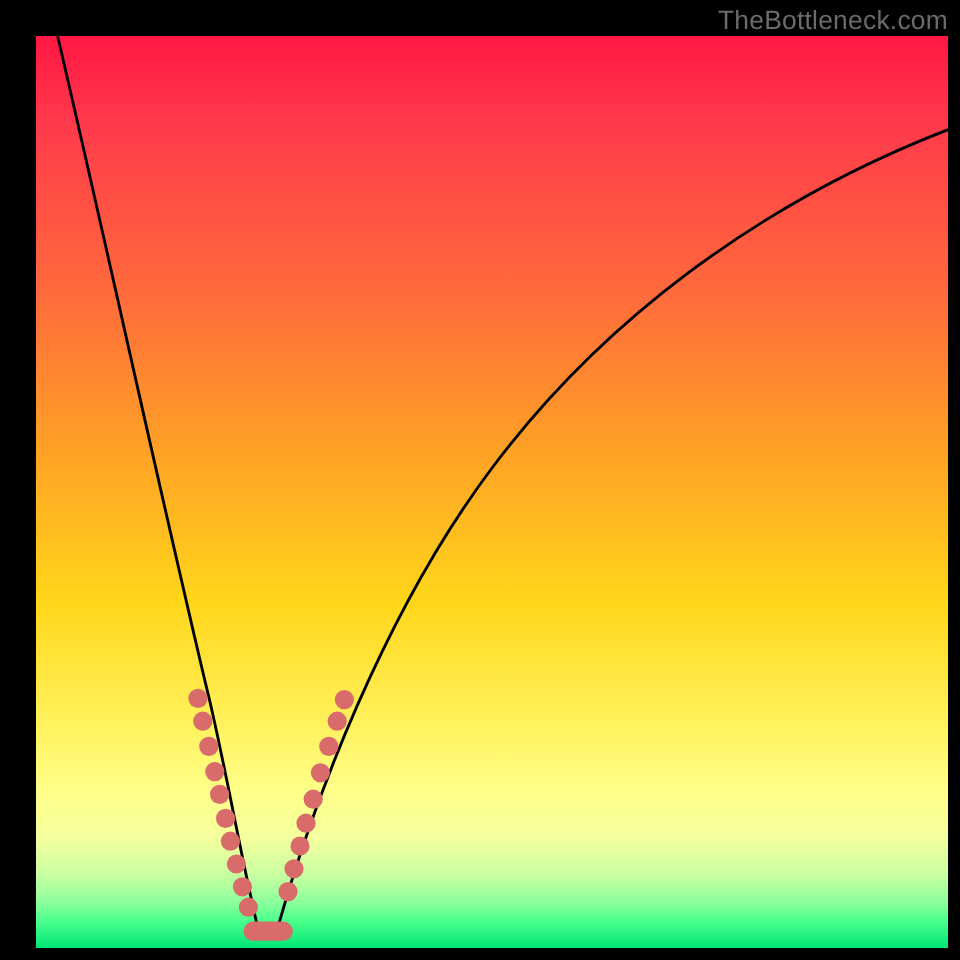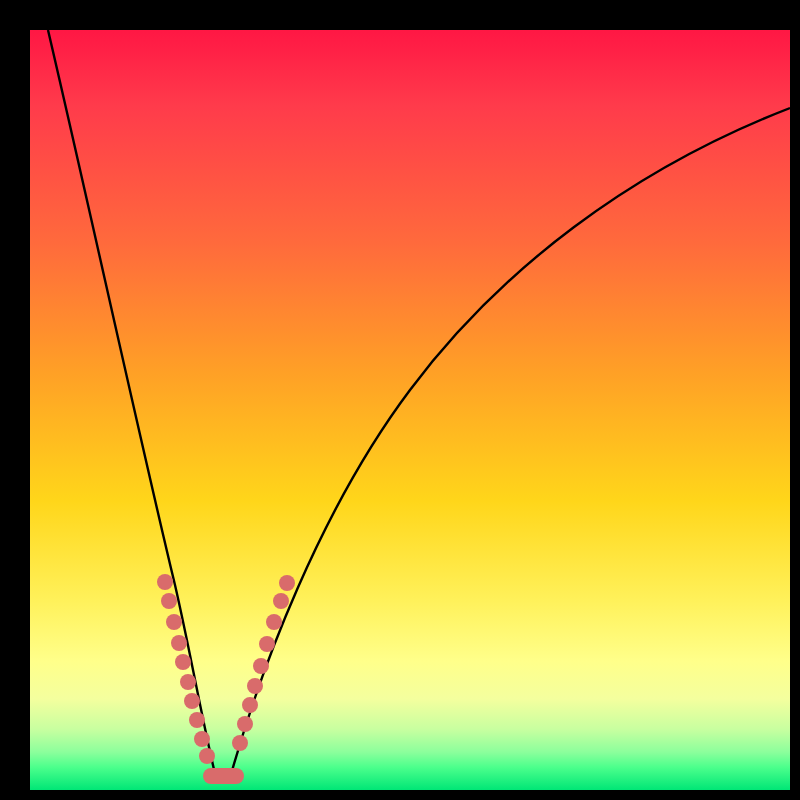--- a/index.html
+++ b/index.html
@@ -69,20 +69,21 @@
     stroke: #d96b6b;
     stroke-width: 16;
     stroke-linecap: round;
   }
 </style>
 </head>
 <body>
 
 <div class="frame">
 
+  <div class="watermark">TheBottleneck.com</div>
 
   <div class="plot-area">
 
     <svg class="curve" viewBox="0 0 760 760" preserveAspectRatio="none">
 
       <path d="M 18 0
                C 60 180, 110 410, 145 555
                C 160 620, 172 690, 186 748"></path>
 
       <path d="M 200 748

